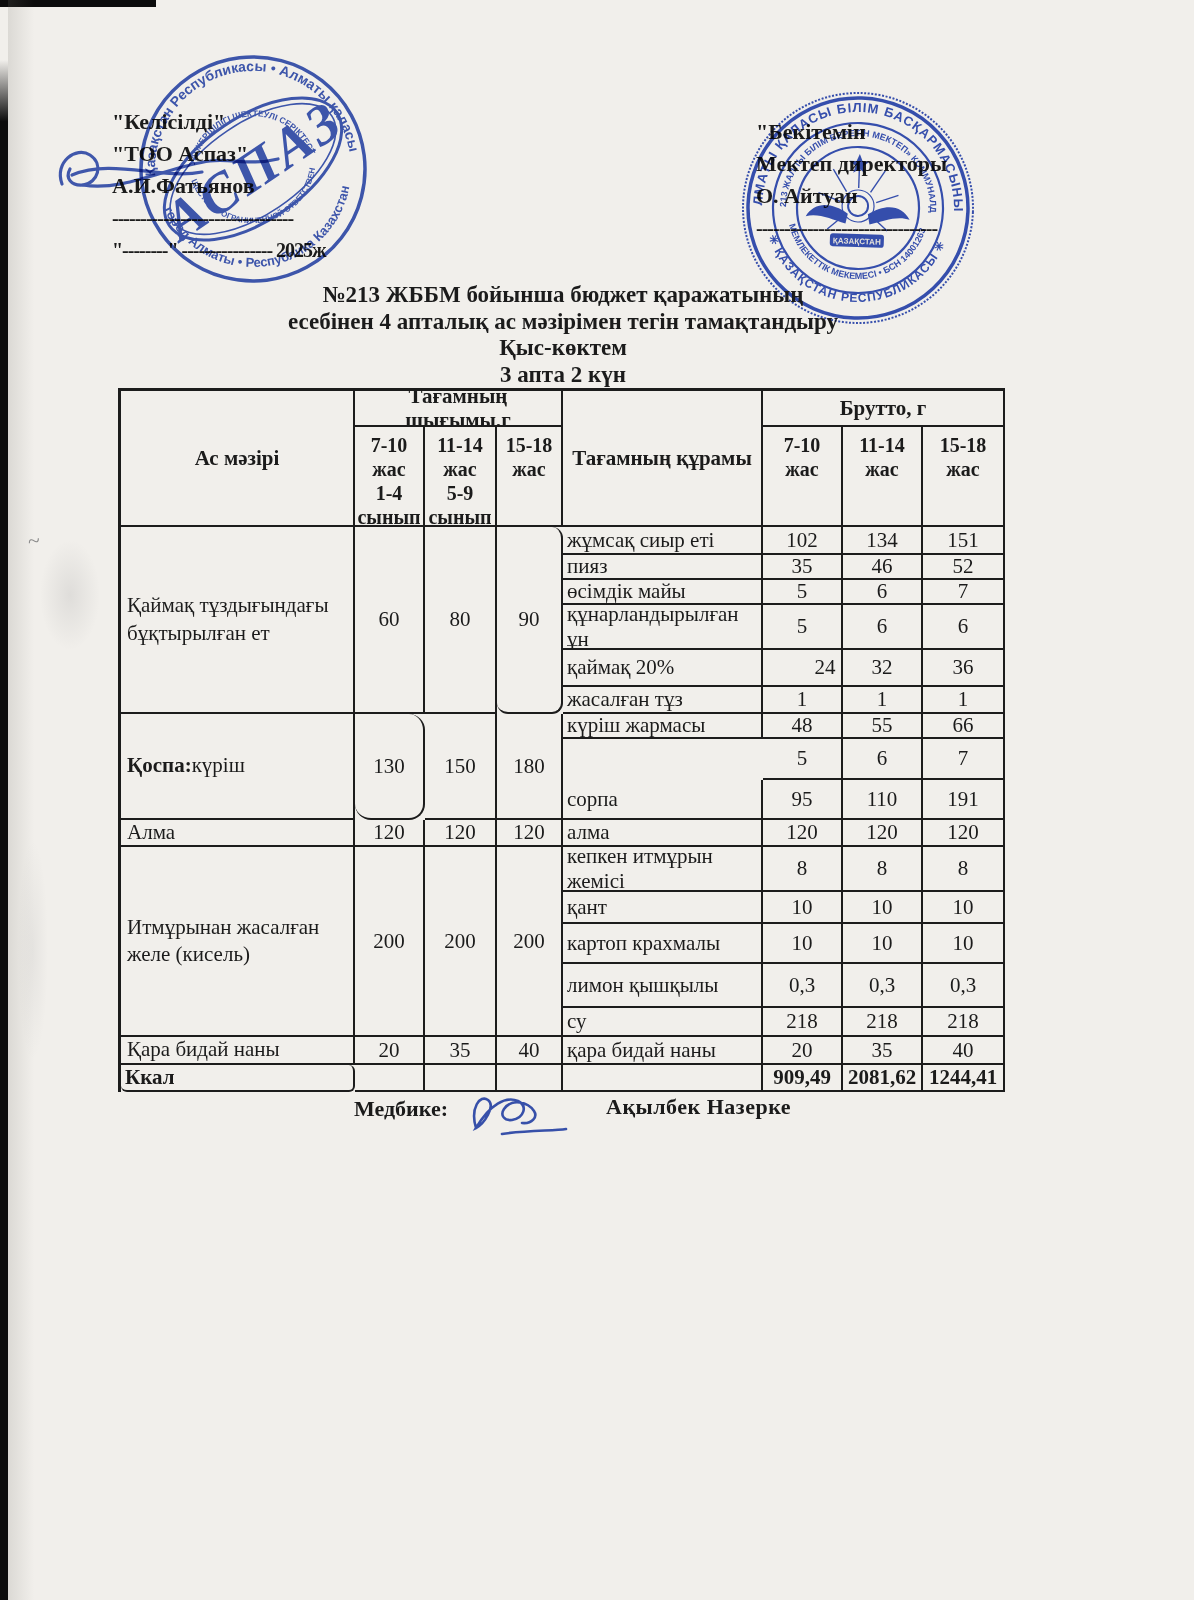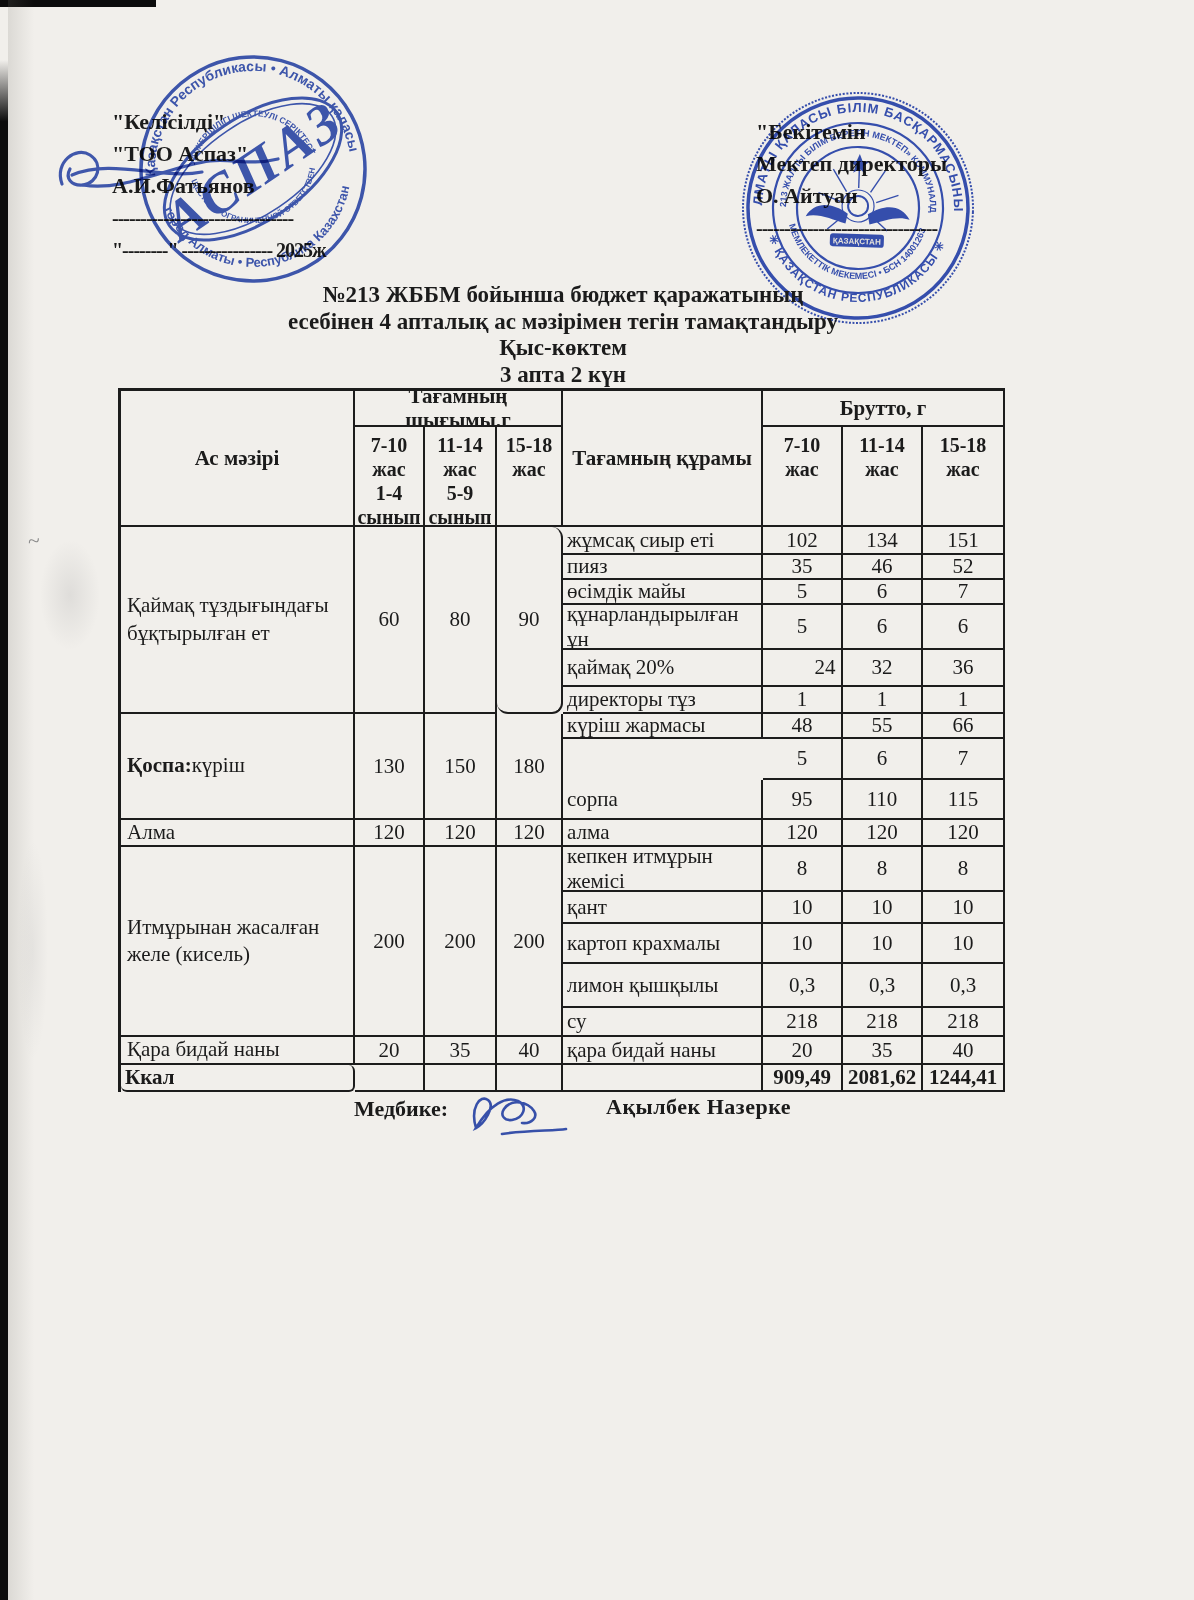--- a/index.html
+++ b/index.html
@@ -203,39 +203,39 @@
       <div class="cell num" style="grid-area: 5 / 7;">6</div>
       <div class="cell num" style="grid-area: 5 / 8;">7</div>
       <div class="cell " style="grid-area: 6 / 5;">құнарландырылған ұн</div>
       <div class="cell num" style="grid-area: 6 / 6;">5</div>
       <div class="cell num" style="grid-area: 6 / 7;">6</div>
       <div class="cell num" style="grid-area: 6 / 8;">6</div>
       <div class="cell " style="grid-area: 7 / 5;">қаймақ 20%</div>
       <div class="cell num" style="grid-area: 7 / 6; padding-left: 48px;">24</div>
       <div class="cell num" style="grid-area: 7 / 7;">32</div>
       <div class="cell num" style="grid-area: 7 / 8;">36</div>
-      <div class="cell " style="grid-area: 8 / 5;">директоры тұз</div>
+      <div class="cell " style="grid-area: 8 / 5;">жасалған тұз</div>
       <div class="cell num" style="grid-area: 8 / 6;">1</div>
       <div class="cell num" style="grid-area: 8 / 7;">1</div>
       <div class="cell num" style="grid-area: 8 / 8;">1</div>
       <div class="cell dish" style="grid-area: 9 / 1 / span 3;"><b>Қоспа:</b>  күріш</div>
-      <div class="cell num" style="grid-area: 9 / 2 / span 3;">130</div>
+      <div class="cell num" style="grid-area: 9 / 2 / span 3; border-radius: 16px;">130</div>
       <div class="cell num" style="grid-area: 9 / 3 / span 3;">150</div>
       <div class="cell num" style="grid-area: 9 / 4 / span 3;">180</div>
       <div class="cell " style="grid-area: 9 / 5;">күріш жармасы</div>
       <div class="cell num" style="grid-area: 9 / 6;">48</div>
       <div class="cell num" style="grid-area: 9 / 7;">55</div>
       <div class="cell num" style="grid-area: 9 / 8;">66</div>
       <div class="cell num" style="grid-area: 10 / 6;">5</div>
       <div class="cell num" style="grid-area: 10 / 7;">6</div>
       <div class="cell num" style="grid-area: 10 / 8;">7</div>
       <div class="cell " style="grid-area: 11 / 5;">сорпа</div>
       <div class="cell num" style="grid-area: 11 / 6;">95</div>
       <div class="cell num" style="grid-area: 11 / 7;">110</div>
-      <div class="cell num" style="grid-area: 11 / 8;">115</div>
+      <div class="cell num" style="grid-area: 11 / 8;">191</div>
       <div class="cell dish" style="grid-area: 12 / 1 / span 1;">Алма</div>
       <div class="cell num" style="grid-area: 12 / 2 / span 1;">120</div>
       <div class="cell num" style="grid-area: 12 / 3 / span 1;">120</div>
       <div class="cell num" style="grid-area: 12 / 4 / span 1;">120</div>
       <div class="cell " style="grid-area: 12 / 5;">алма</div>
       <div class="cell num" style="grid-area: 12 / 6;">120</div>
       <div class="cell num" style="grid-area: 12 / 7;">120</div>
       <div class="cell num" style="grid-area: 12 / 8;">120</div>
       <div class="cell dish" style="grid-area: 13 / 1 / span 5;">Итмұрынан жасалған желе (кисель)</div>
       <div class="cell num" style="grid-area: 13 / 2 / span 5;">200</div>

